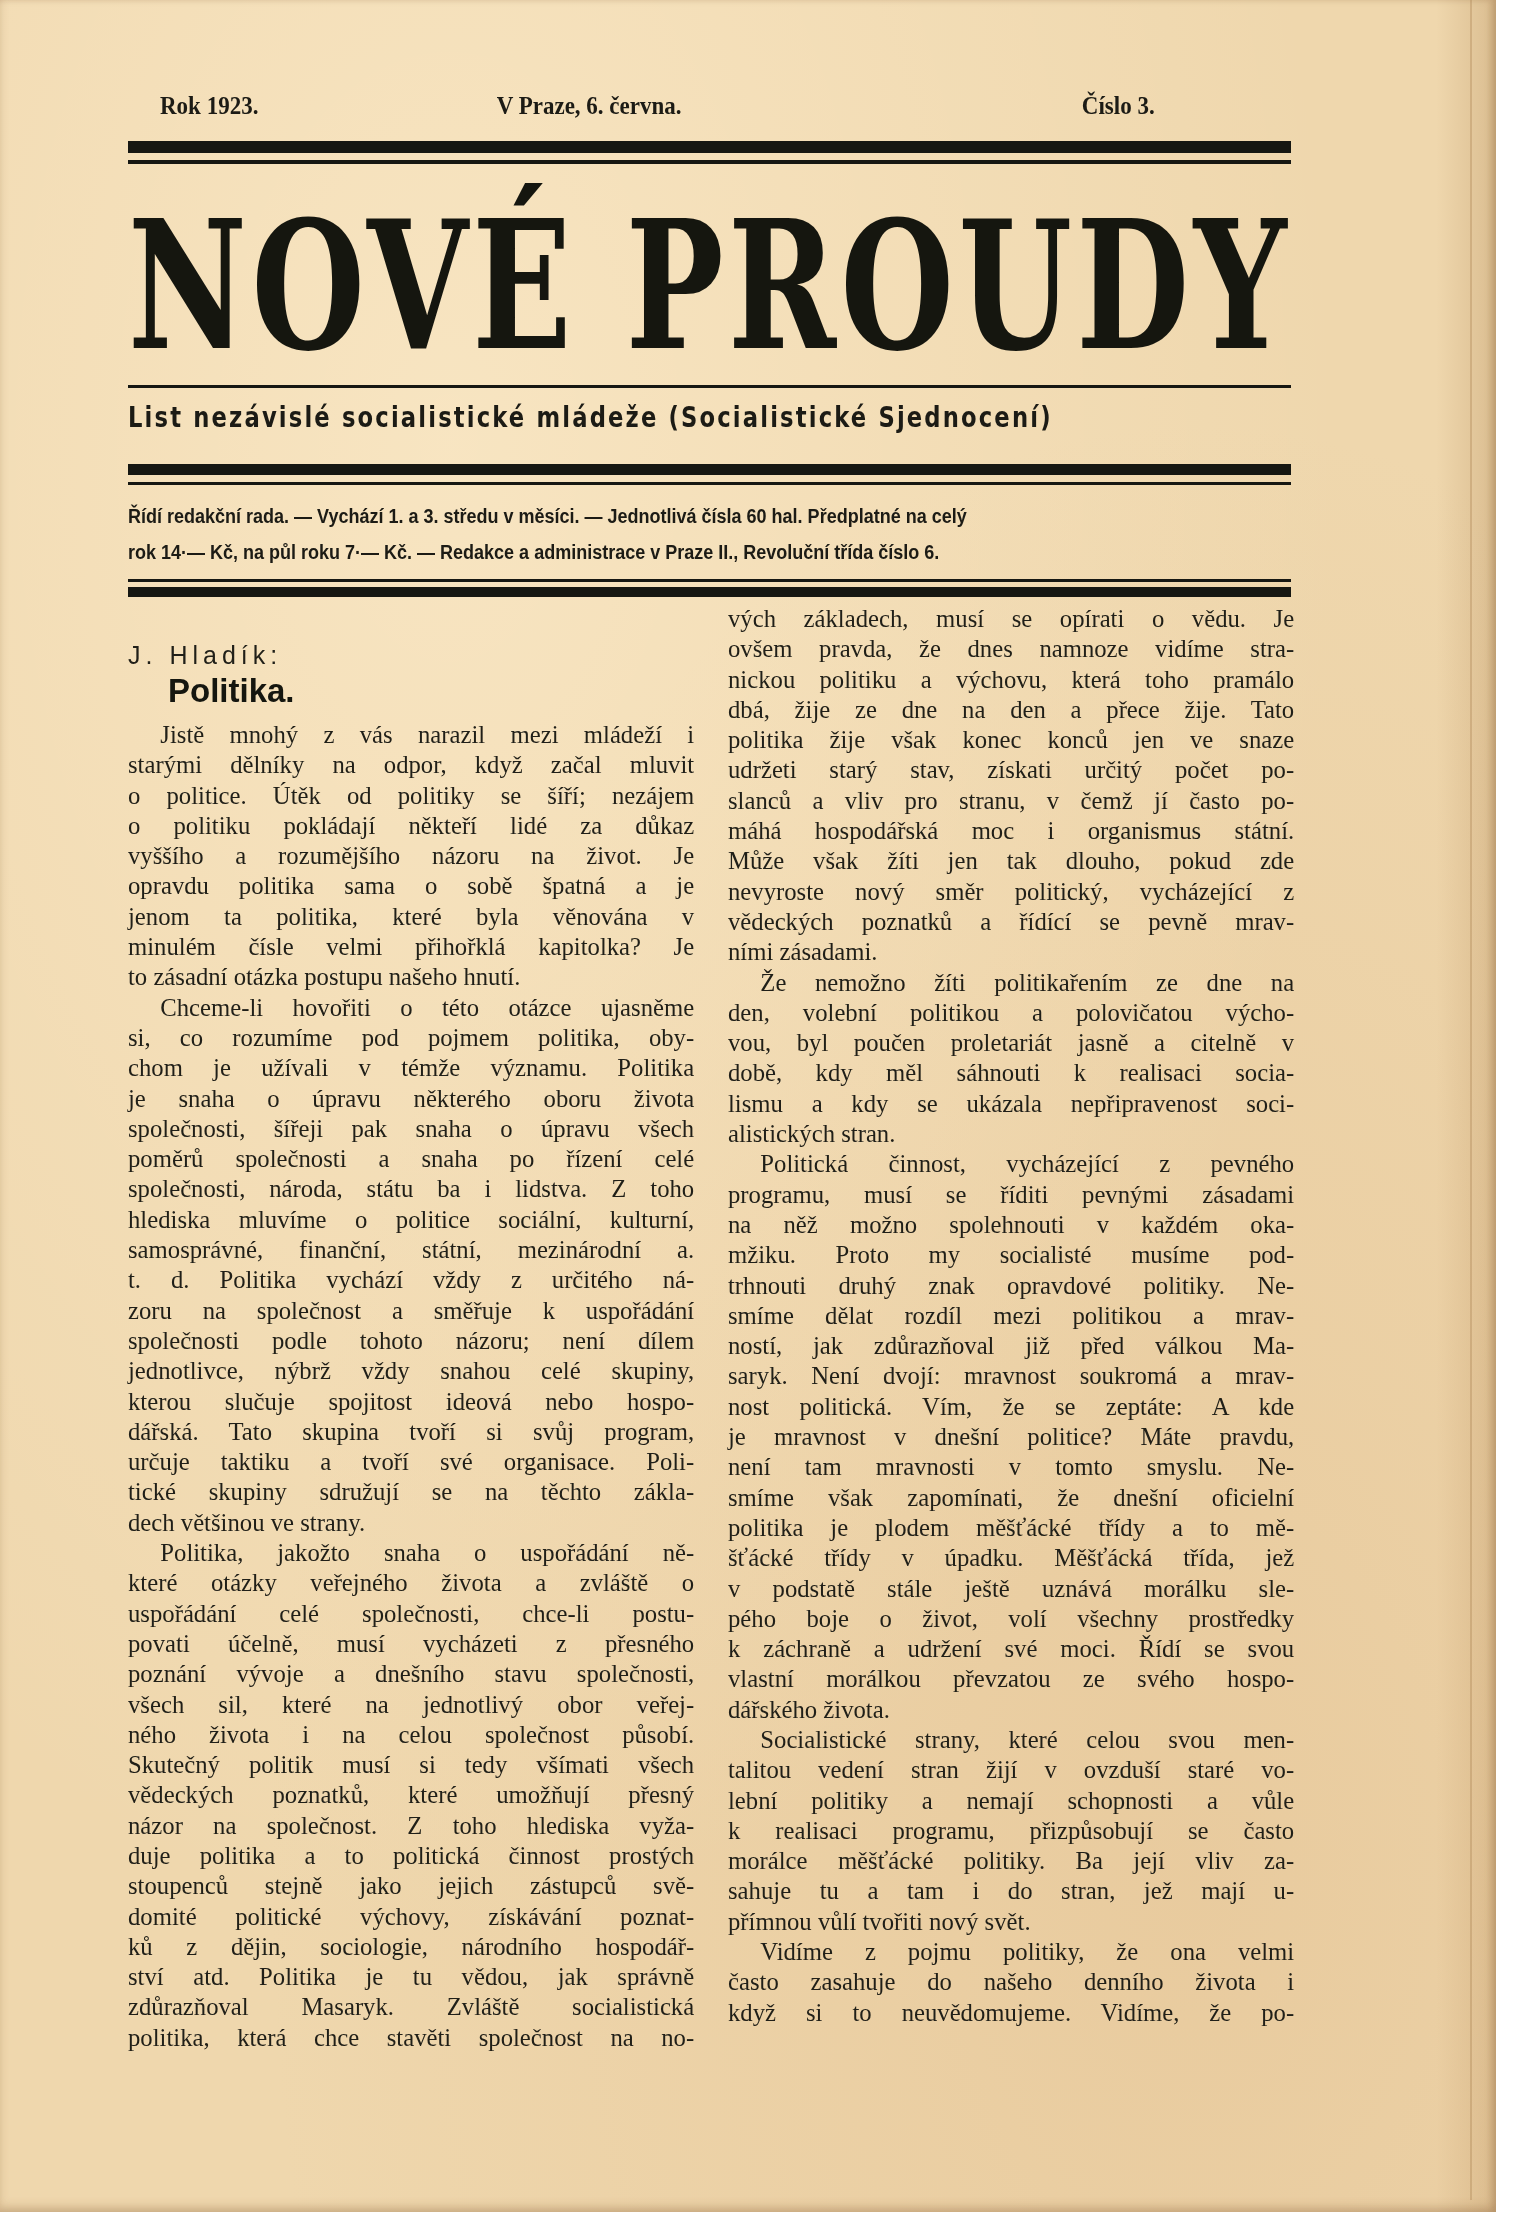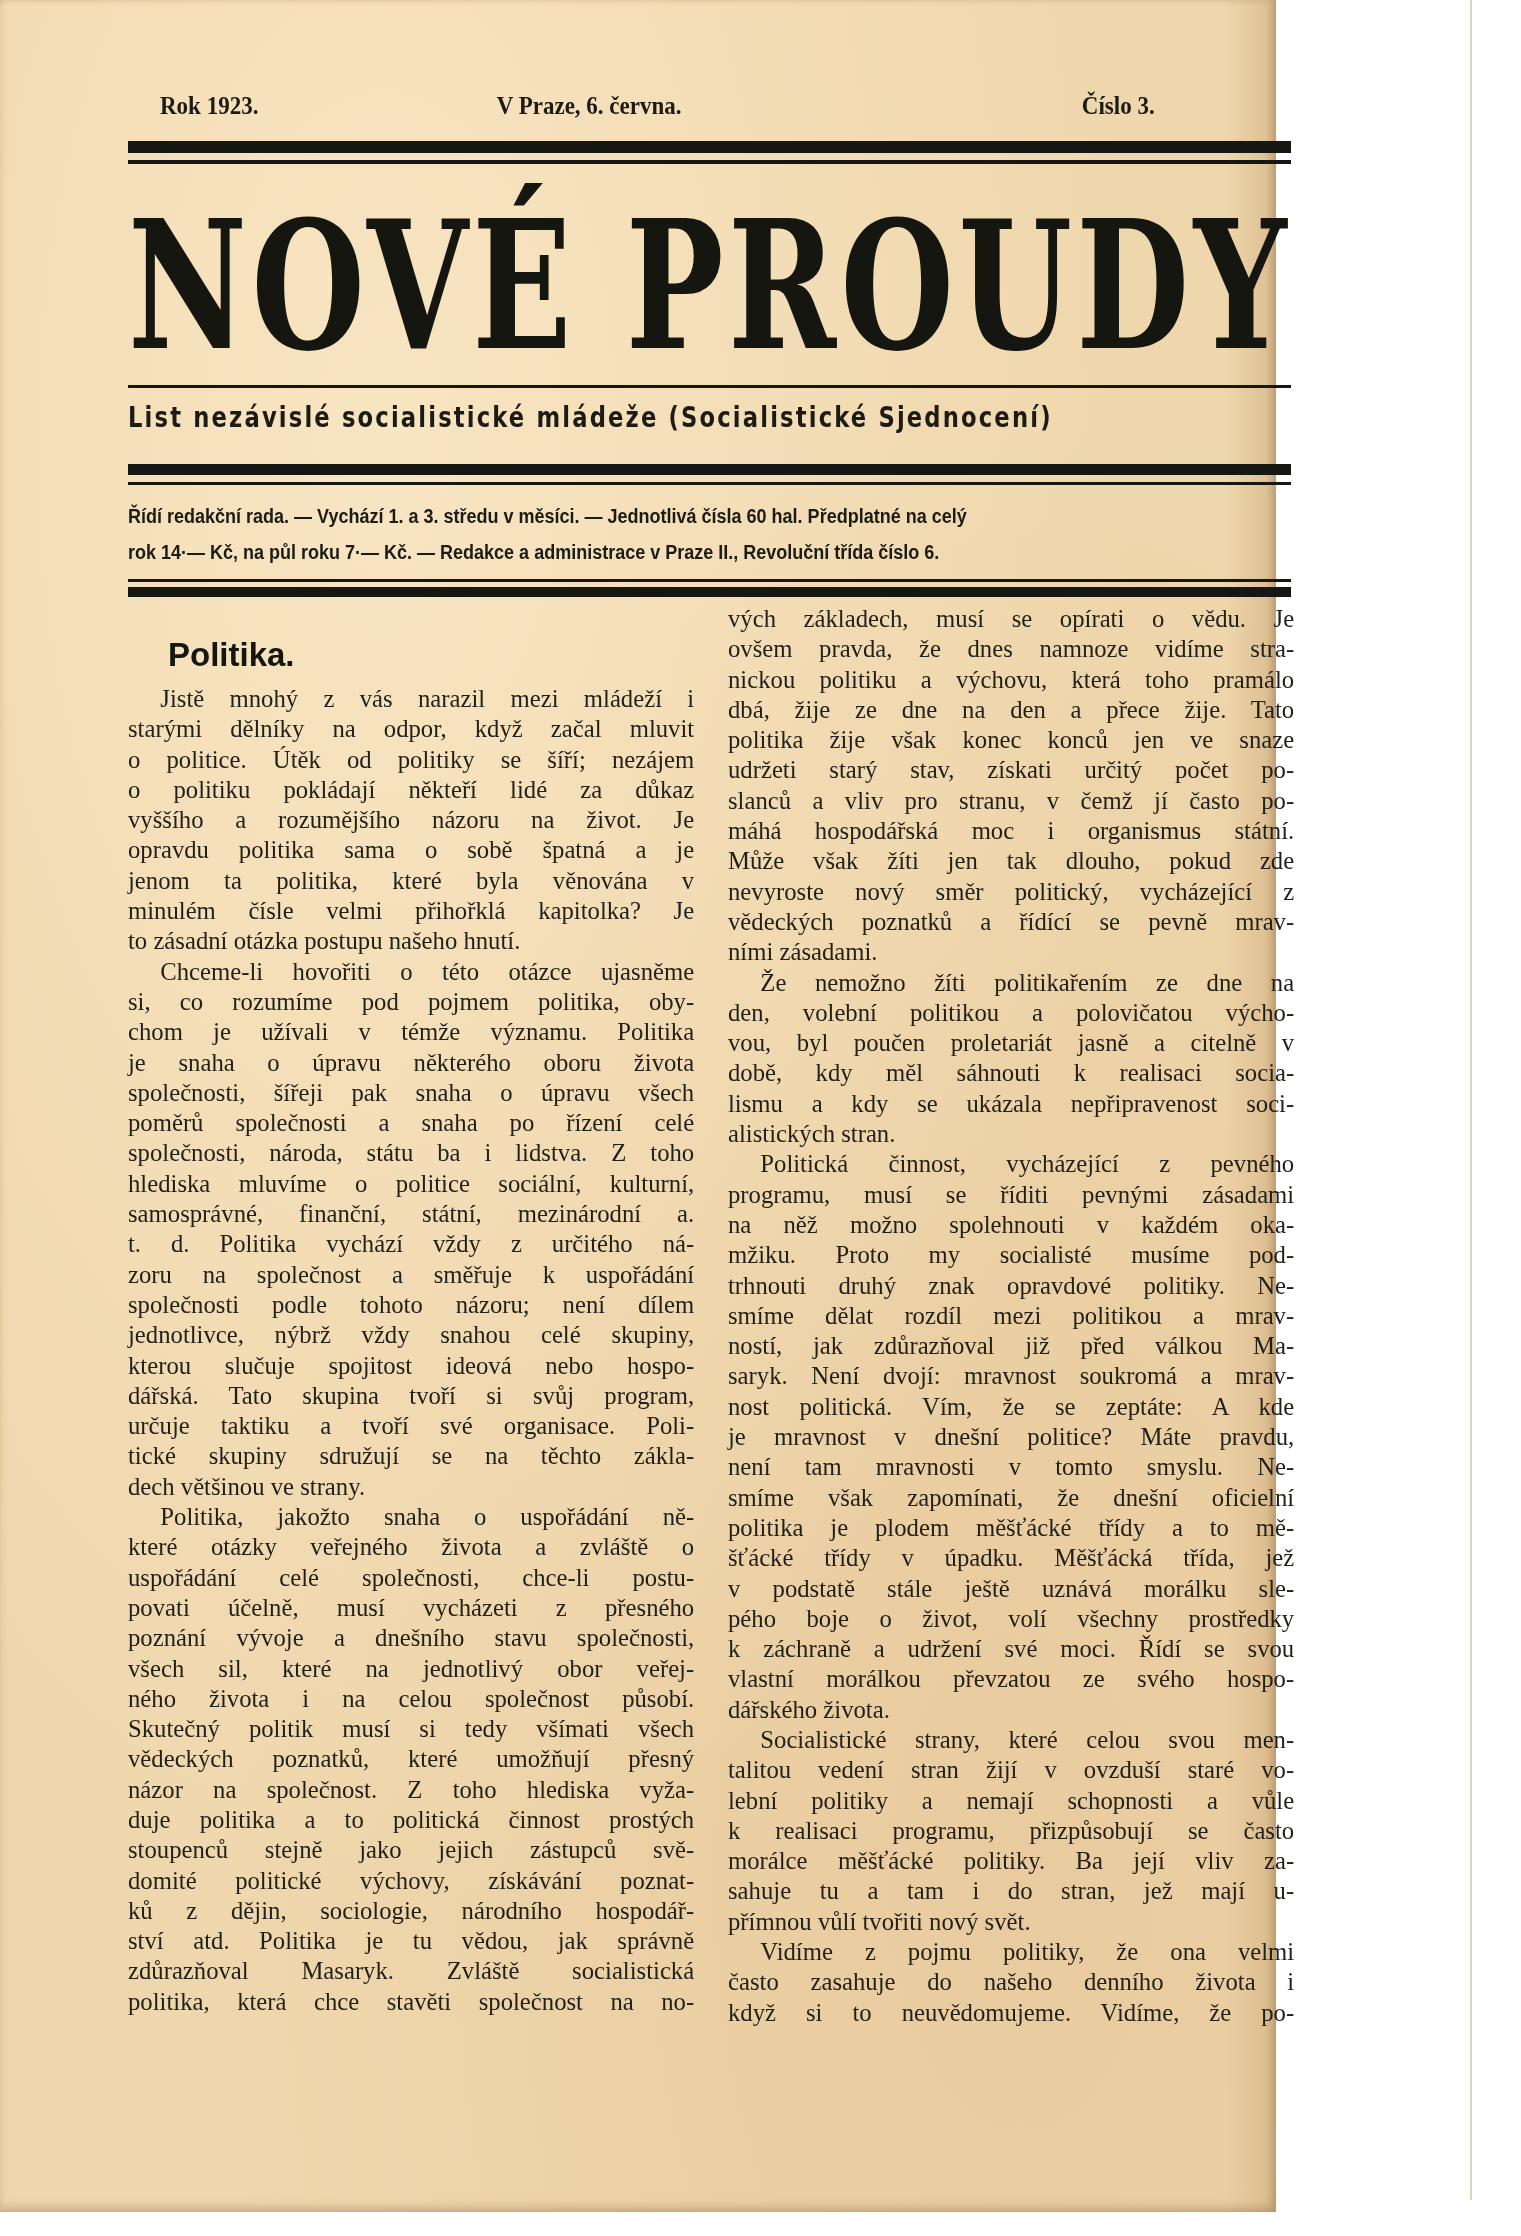--- a/index.html
+++ b/index.html
@@ -1,20 +1,20 @@
 <!DOCTYPE html>
 <html><head>
 <meta charset="utf-8">
 <style>
   html, body { margin: 0; padding: 0; }
   body {
     width: 1521px; height: 2236px; background: #ffffff; position: relative; overflow: hidden;
   }
   .paper {
-    position: absolute; left: 0; top: 0; width: 1276px; height: 2212px;
+    position: absolute; left: 0; top: 0; width: 1496px; height: 2212px;
     background: #efd7ad;
     background-image:
       radial-gradient(ellipse at 30% 20%, rgba(255,240,210,0.55), rgba(255,240,210,0) 60%),
       radial-gradient(ellipse at 80% 85%, rgba(220,180,130,0.35), rgba(220,180,130,0) 55%),
       linear-gradient(90deg, rgba(0,0,0,0) 96%, rgba(180,140,90,0.35) 100%);
     box-shadow: inset 0 -6px 8px rgba(140,100,60,0.25), inset -5px 0 6px rgba(140,100,60,0.25);
   }
   .fold-edge {
     position: absolute; left: 1470px; top: 0; width: 2px; height: 2200px; background: rgba(170,130,80,0.35);
   }
@@ -94,20 +94,21 @@
   <div class="rule" style="top:464px;height:11px;"></div>
   <div class="rule" style="top:482px;height:3px;"></div>
 
   <div class="info" style="top:505px;">Řídí redakční rada. — Vychází 1. a 3. středu v měsíci. — Jednotlivá čísla 60 hal. Předplatné na celý</div>
   <div class="info" style="top:541px;">rok 14·— Kč, na půl roku 7·— Kč. — Redakce a administrace v Praze II., Revoluční třída číslo 6.</div>
 
   <div class="rule" style="top:579px;height:3px;"></div>
   <div class="rule" style="top:587px;height:10px;"></div>
 
   <div class="col left">
+    <span class="author">J. Hladík:</span>
     <span class="title">Politika.</span>
     <div id="left-lines">
         <span class="line indent">Jistě mnohý z vás narazil mezi mládeží i</span>
         <span class="line">starými dělníky na odpor, když začal mluvit</span>
         <span class="line">o politice. Útěk od politiky se šíří; nezájem</span>
         <span class="line">o politiku pokládají někteří lidé za důkaz</span>
         <span class="line">vyššího a rozumějšího názoru na život. Je</span>
         <span class="line">opravdu politika sama o sobě špatná a je</span>
         <span class="line">jenom ta politika, které byla věnována v</span>
         <span class="line">minulém čísle velmi přihořklá kapitolka? Je</span>

